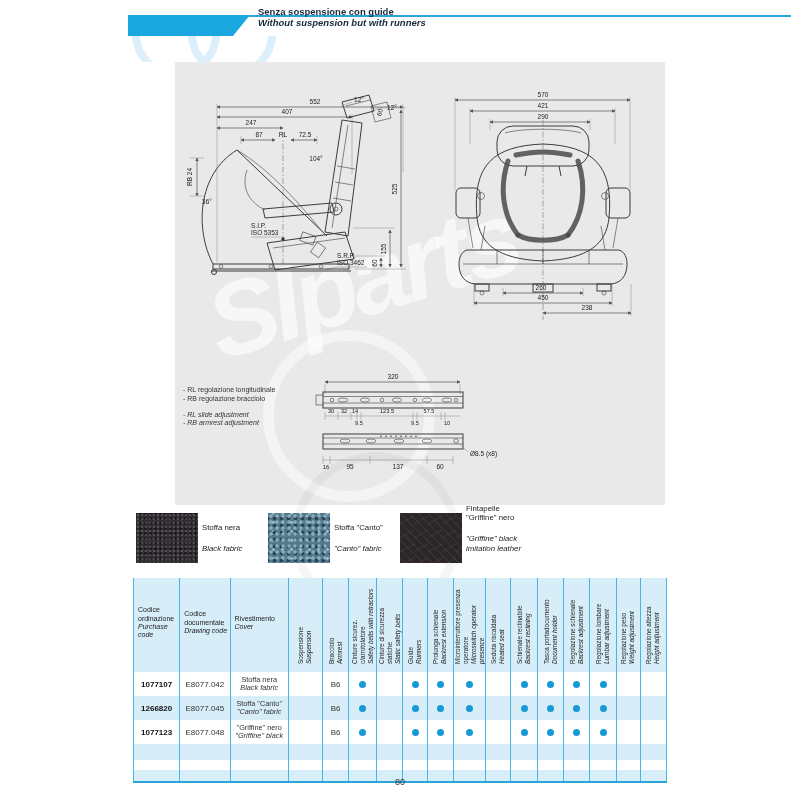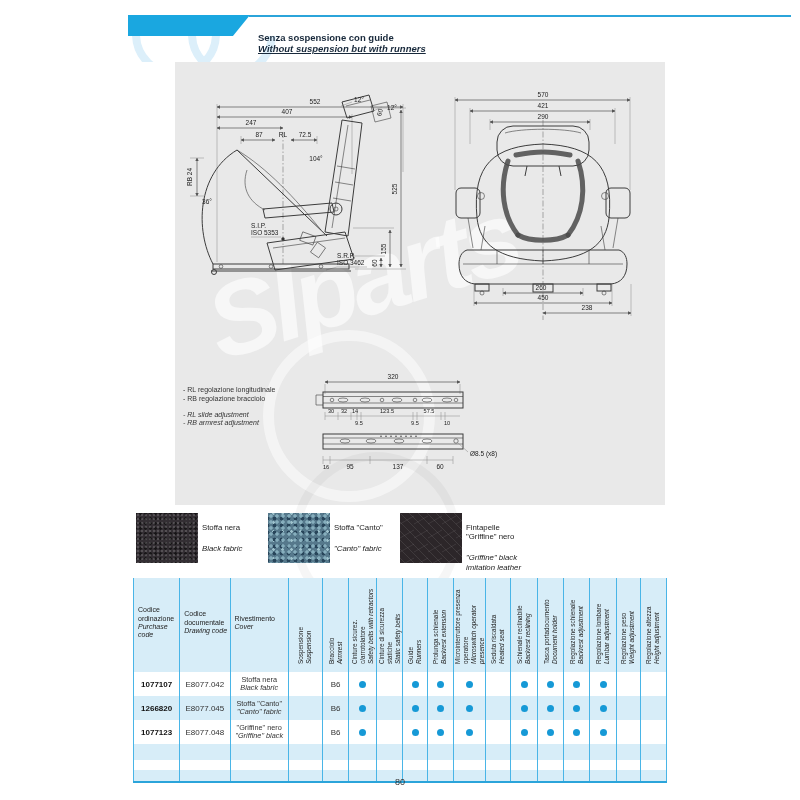--- a/index.html
+++ b/index.html
@@ -4,23 +4,23 @@
 <style>
   html,body{margin:0;padding:0;background:#fff;}
   .page{position:relative;width:800px;height:800px;background:#fff;overflow:hidden;
         font-family:"Liberation Sans",sans-serif;color:#222;}
   
   .banner{position:absolute;left:128px;top:15px;width:122px;height:21px;background:#1aa7e0;
           clip-path:polygon(0 0,100% 0,86% 100%,0 100%);}
   .banner-label{position:absolute;left:10px;top:19px;font-size:13px;font-weight:normal;
           color:#0b2740;letter-spacing:1.5px;}
   .topline{position:absolute;left:249px;top:15px;width:542px;height:2px;background:#2ba4da;}
-  .titles{position:absolute;left:258px;top:32px;line-height:1.2;}
+  .titles{position:absolute;left:258px;top:6px;line-height:1.2;}
   .title-it{font-size:9.5px;font-weight:bold;color:#18293b;}
-  .title-en{font-size:9.5px;font-weight:bold;font-style:italic;color:#18293b;text-decoration:underline;}
+  .title-en{font-size:9.5px;font-weight:bold;font-style:italic;color:#18293b;}
   .arcs{position:absolute;left:130px;top:36px;width:240px;height:26px;overflow:hidden;}
   .arc{position:absolute;width:72px;height:72px;border:8px solid #dceffa;border-radius:50%;top:-46px;}
   .arc.a1{left:2px;} .arc.a2{left:58px;}
   
   .draw{position:absolute;left:175px;top:62px;width:490px;height:443px;background:#e9e9e9;}
   .wm{position:absolute;left:18px;top:208px;font-size:104px;font-weight:bold;font-style:italic;
       color:rgba(255,255,255,0.62);transform:rotate(-17deg);transform-origin:left top;
       letter-spacing:-5px;white-space:nowrap;pointer-events:none;}
   .wm-circle{position:absolute;width:150px;height:150px;border:11px solid rgba(255,255,255,0.5);
       border-radius:50%;left:88px;top:268px;}
@@ -324,21 +324,21 @@
   <div class="swatch-label" style="left:202px;top:513px;width:64px;">
     <div class="it">Stoffa nera</div>
     <div class="en">Black fabric</div>
   </div>
   <div class="swatch-box sw-canto" style="left:268px;top:513px;"></div>
   <div class="swatch-label" style="left:334px;top:513px;width:66px;">
     <div class="it">Stoffa "Canto"</div>
     <div class="en">"Canto" fabric</div>
   </div>
   <div class="swatch-box sw-griffine" style="left:400px;top:513px;"></div>
-  <div class="swatch-label" style="left:466px;top:513px;width:80px;">
+  <div class="swatch-label" style="left:466px;top:494px;width:80px;">
     <div class="it">Fintapelle
 "Griffine" nero</div>
     <div class="en">"Griffine" black
 imitation leather</div>
   </div>
 
   <div class="tblwrap">
     <table>
       <colgroup>
           <col style="width: 46px;">

